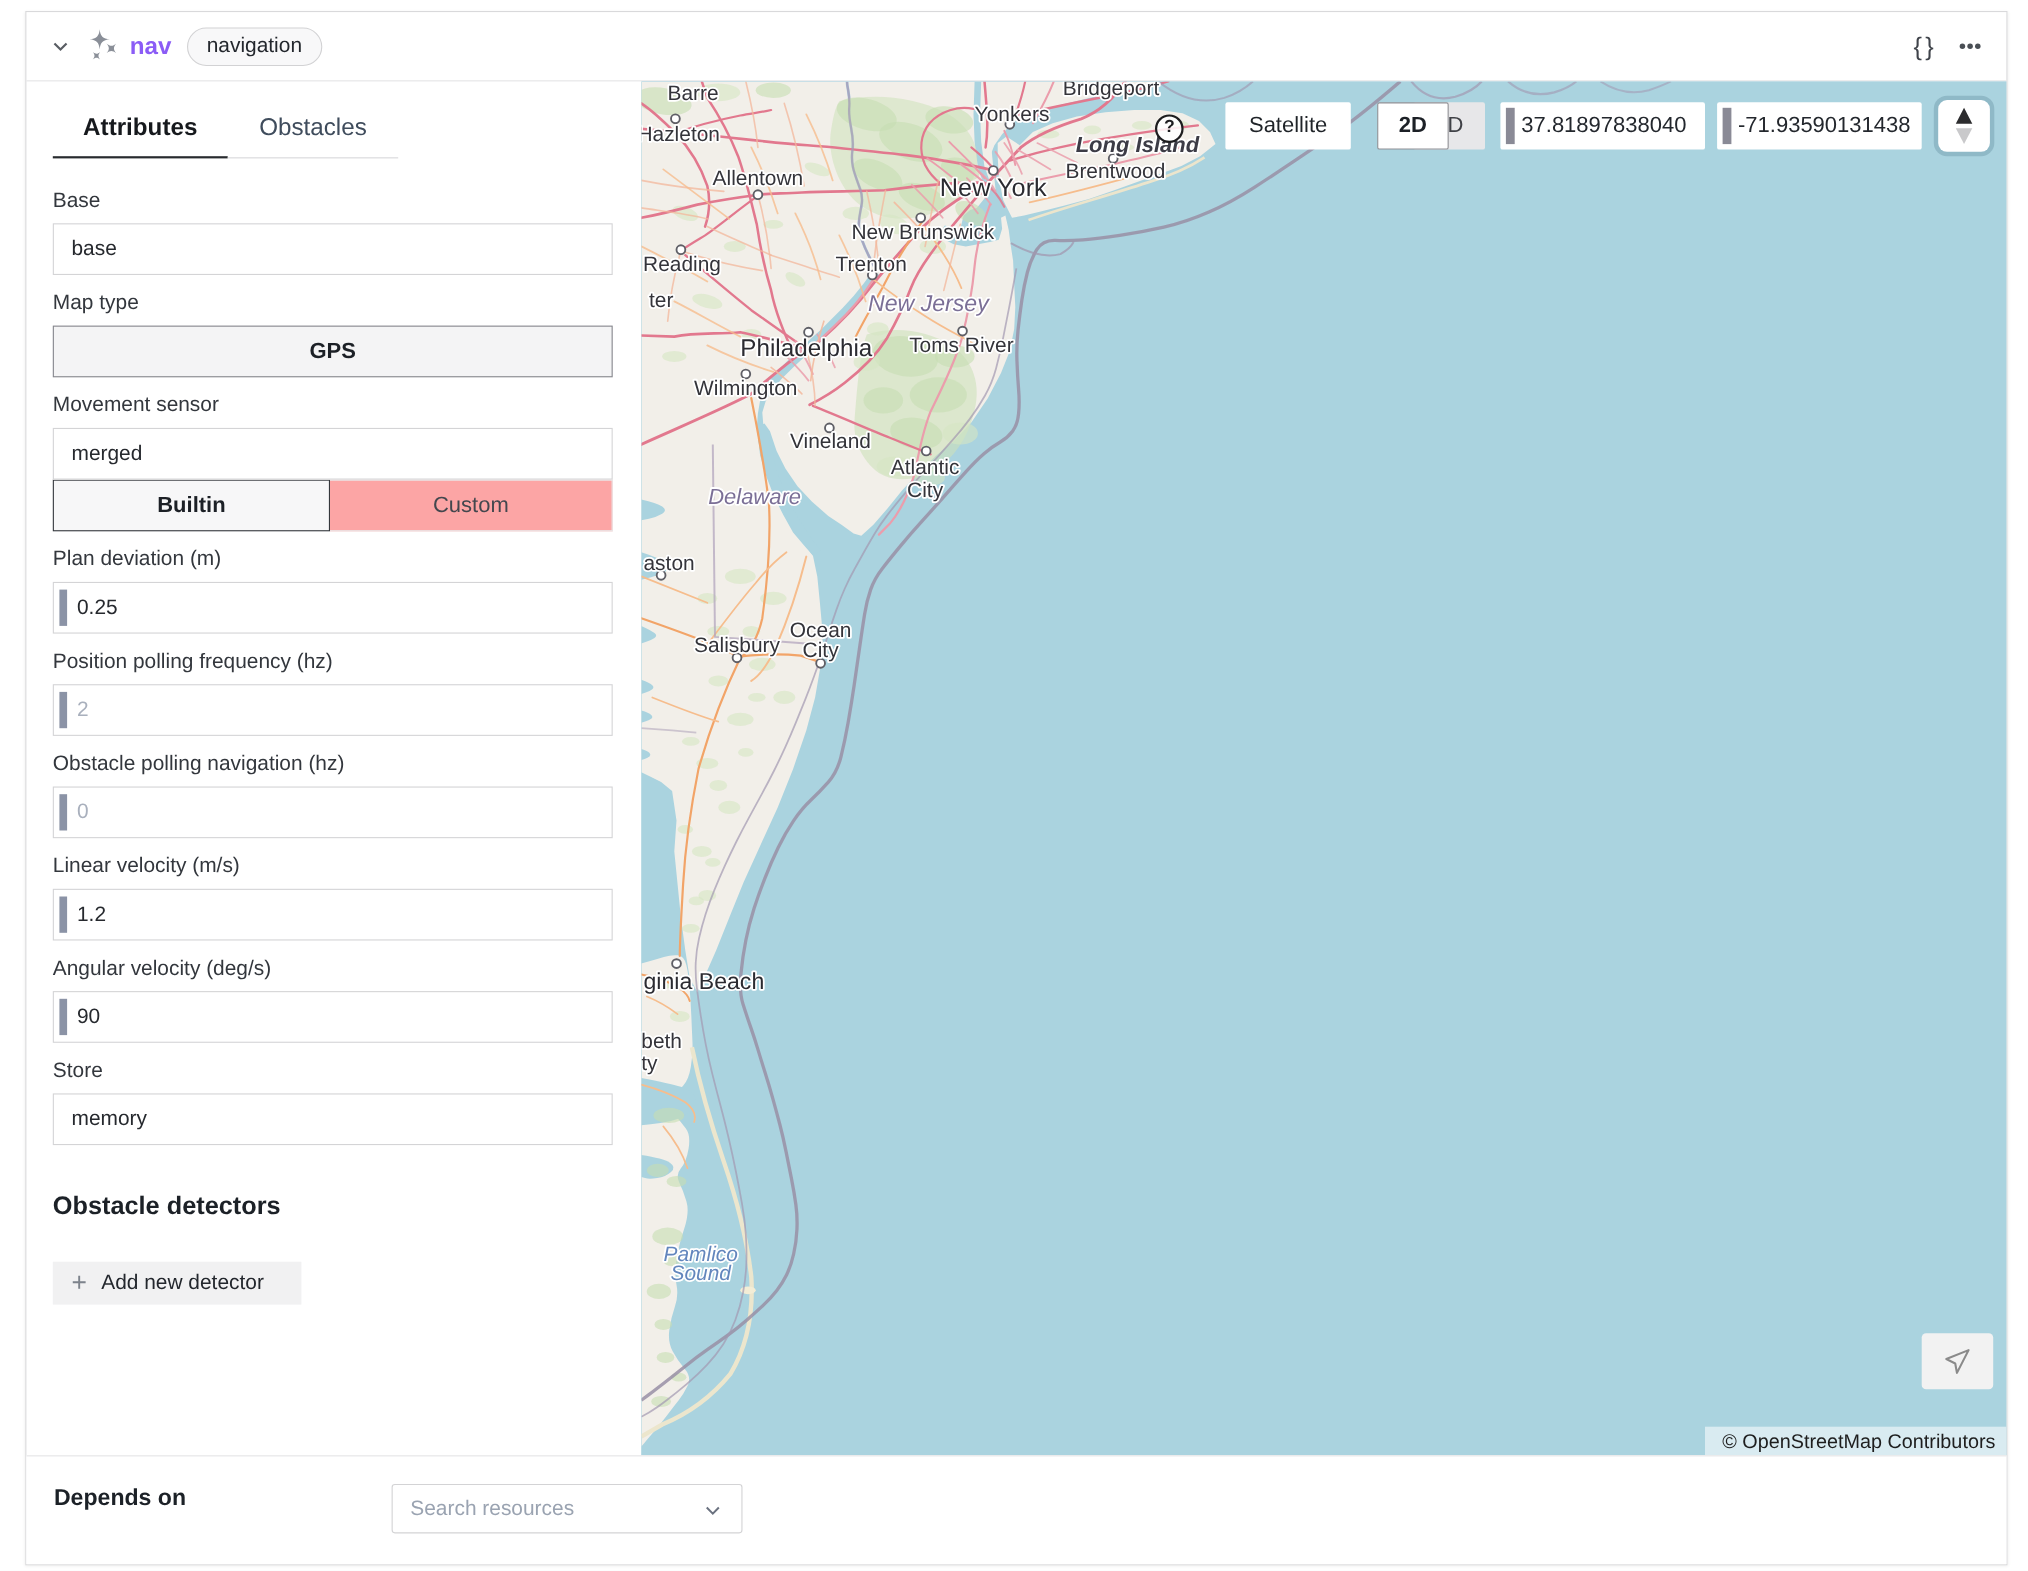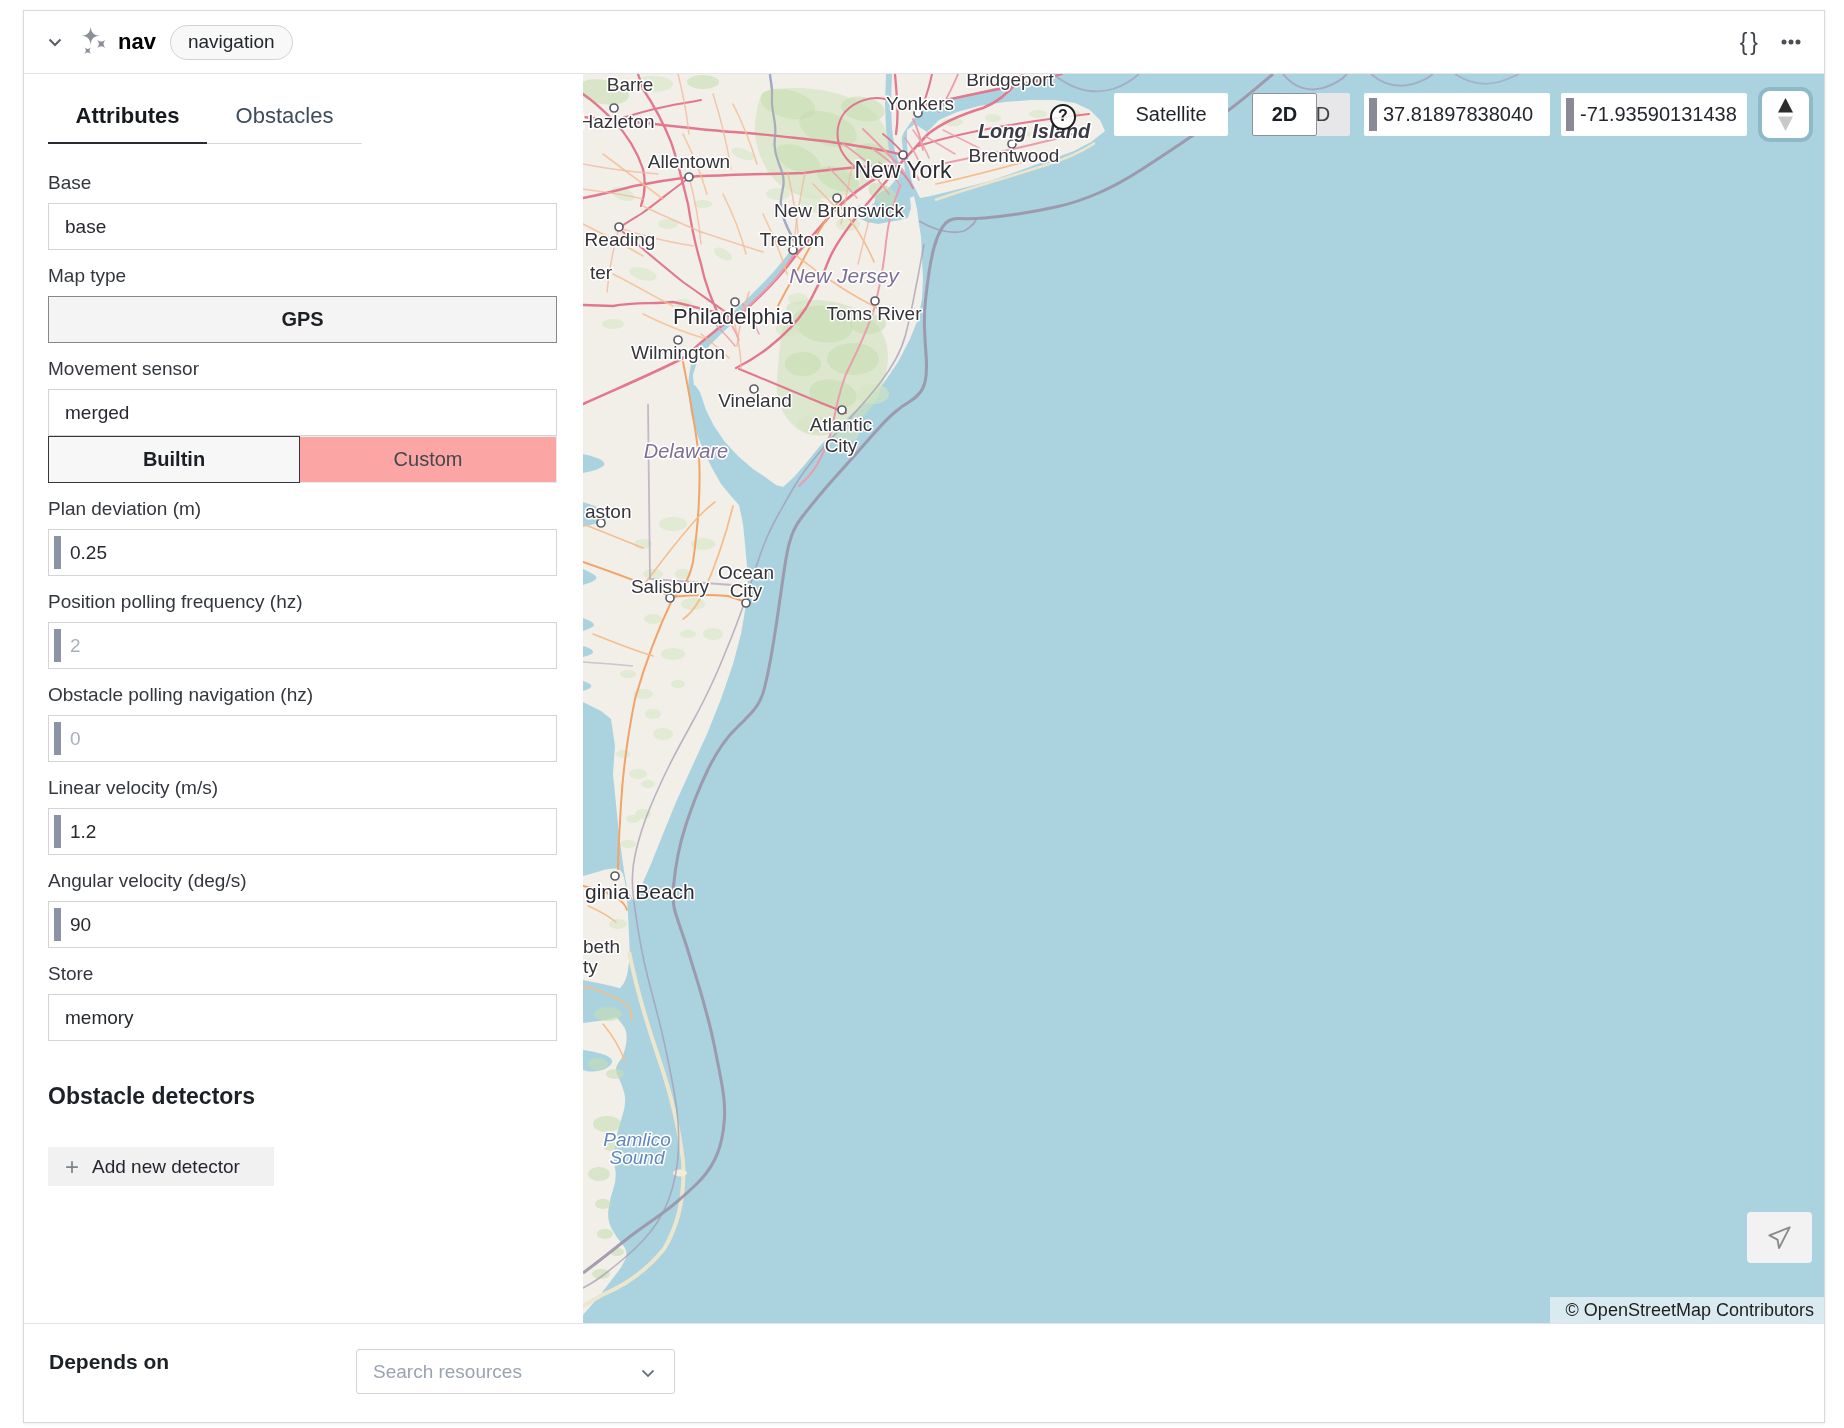--- a/index.html
+++ b/index.html
@@ -1,21 +1,21 @@
 <!DOCTYPE html>
 <html><head>
 <meta charset="utf-8">
 <style>
 * { box-sizing: border-box; margin:0; padding:0; }
 html,body { width:1844px; height:1428px; background:#ffffff; font-family:"Liberation Sans",sans-serif; }
 .card { position:absolute; left:23px; top:10px; width:1802px; height:1413px; background:#fff; border:1px solid #d9d9db; box-shadow:0 1px 3px rgba(0,0,0,0.08); }
 .header { position:absolute; left:0; top:0; width:100%; height:63px; border-bottom:1px solid #e4e4e6; display:flex; align-items:center; }
 .chev { margin-left:24px; }
 .sparkle { margin-left:17px; }
-.hname { margin-left:8px; font-size:22px; font-weight:bold; color:#000000; }
+.hname { margin-left:8px; font-size:22px; font-weight:bold; color:#8b5cf6; }
 .pill { margin-left:14px; padding:5px 17px 6px; border:1px solid #d2d2d4; border-radius:999px; background:#f8f8f9; font-size:19px; color:#23272d; }
 .hright { margin-left:auto; margin-right:23px; display:flex; align-items:center; gap:20px; }
 .braces { font-size:23px; color:#3f434a; letter-spacing:3px; }
 .content { position:absolute; left:0; top:63px; width:1800px; height:1249px; display:flex; }
 .left { width:559px; height:1249px; padding:29px 26px 0 24px; border-right:0; }
 .mapwrap { position:relative; width:1241px; height:1249px; overflow:hidden; background:#aad3df; }
 
 .tabs { display:flex; }
 .tab { width:159px; text-align:center; padding-bottom:13px; font-size:22px; }
 .tab.active { font-weight:bold; color:#16191d; border-bottom:2px solid #282b2f; }

